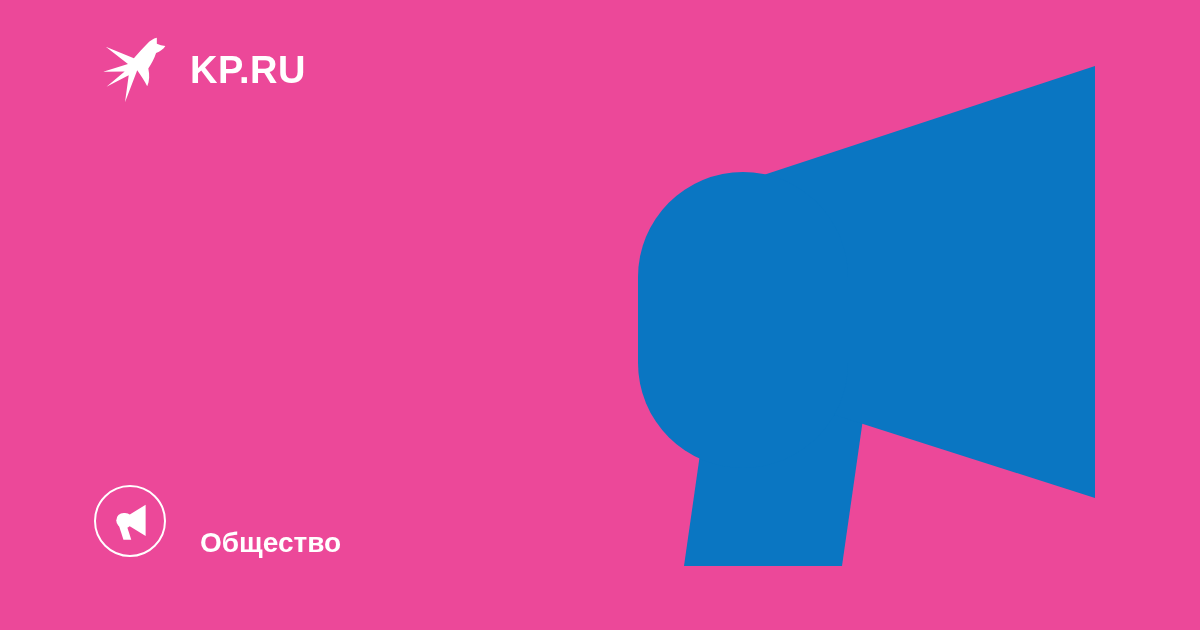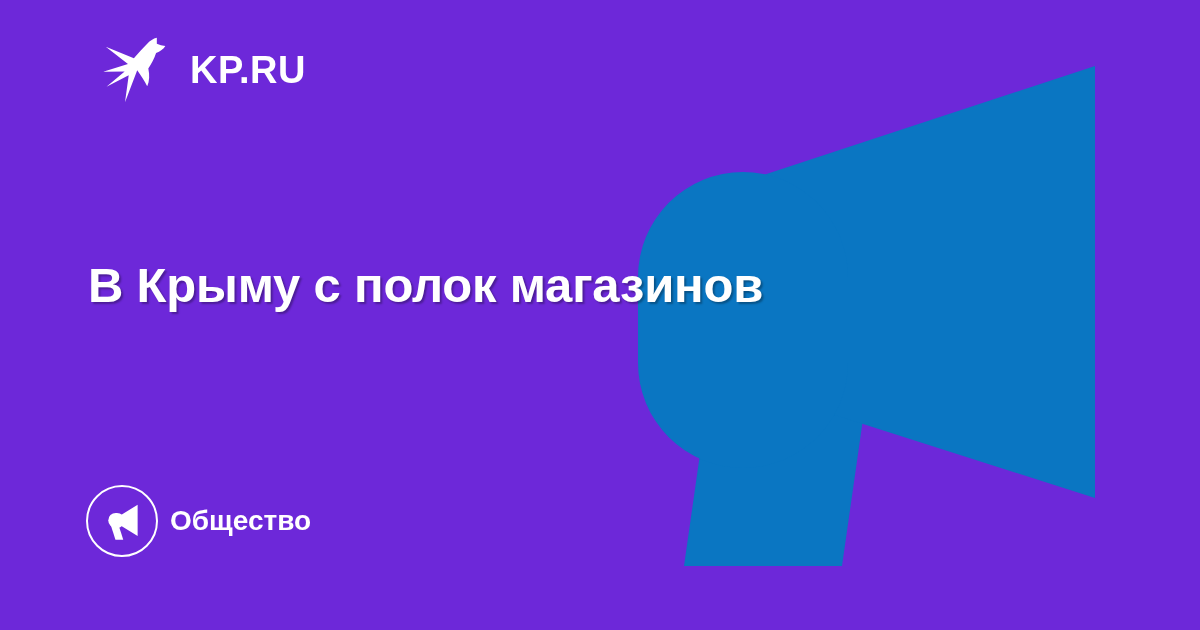--- a/index.html
+++ b/index.html
@@ -5,21 +5,21 @@
   html, body {
     margin: 0;
     padding: 0;
     background: #ffffff;
   }
   .card {
     position: relative;
     width: 1200px;
     height: 630px;
     overflow: hidden;
-    background: #6d28d9;
+    background: #ec4899;
     font-family: "Liberation Sans", "DejaVu Sans", sans-serif;
     -webkit-font-smoothing: antialiased;
   }
 
   
   .watermark {
     position: absolute;
     inset: 0;
     width: 1200px;
     height: 630px;
@@ -62,25 +62,25 @@
     font-weight: 700;
     line-height: 1.25;
     letter-spacing: -0.2px;
     text-shadow: 2px 2px 2px rgba(0, 0, 0, 0.30);
   }
   .headline-line { display: block; white-space: nowrap; }
 
   
   .category {
     position: absolute;
-    left: 86px;
+    left: 94px;
     top: 485px;
     display: flex;
-    align-items: center;
-    gap: 12px;
+    align-items: flex-end;
+    gap: 34px;
     z-index: 3;
   }
   .category-icon-wrap {
     width: 72px;
     height: 72px;
     border-radius: 50%;
     border: 2px solid #ffffff;
     box-sizing: border-box;
     display: flex;
     align-items: center;
@@ -129,21 +129,20 @@
         C58.0 57.5 63.0 65.0 66.5 72.0
         C69.5 65.5 70.0 57.0 68.0 48.0
         C72.0 42.0 76.0 34.5 78.5 27.0
         C84.0 25.0 88.5 21.5 91.0 17.5
         C87.0 17.0 83.0 16.0 79.5 14.5 Z"></path>
     </svg>
     <span class="brand-name">KP.RU</span>
   </div>
 
   <h1 class="headline">
-    <span class="headline-line">В Крыму с полок магазинов</span>
   </h1>
 
   <div class="category">
     <span class="category-icon-wrap">
       <svg class="category-icon" viewBox="0 0 64 64" xmlns="http://www.w3.org/2000/svg" aria-hidden="true">
         <path fill="#ffffff" d="M57 6 L57 56 L31 40 L31 22 Z"></path>
         <rect x="10" y="19" width="26" height="24" rx="12" ry="12" fill="#ffffff"></rect>
         <path fill="#ffffff" d="M14.5 40 L27 40 L34 62 L21.5 62 Z"></path>
       </svg>
     </span>

